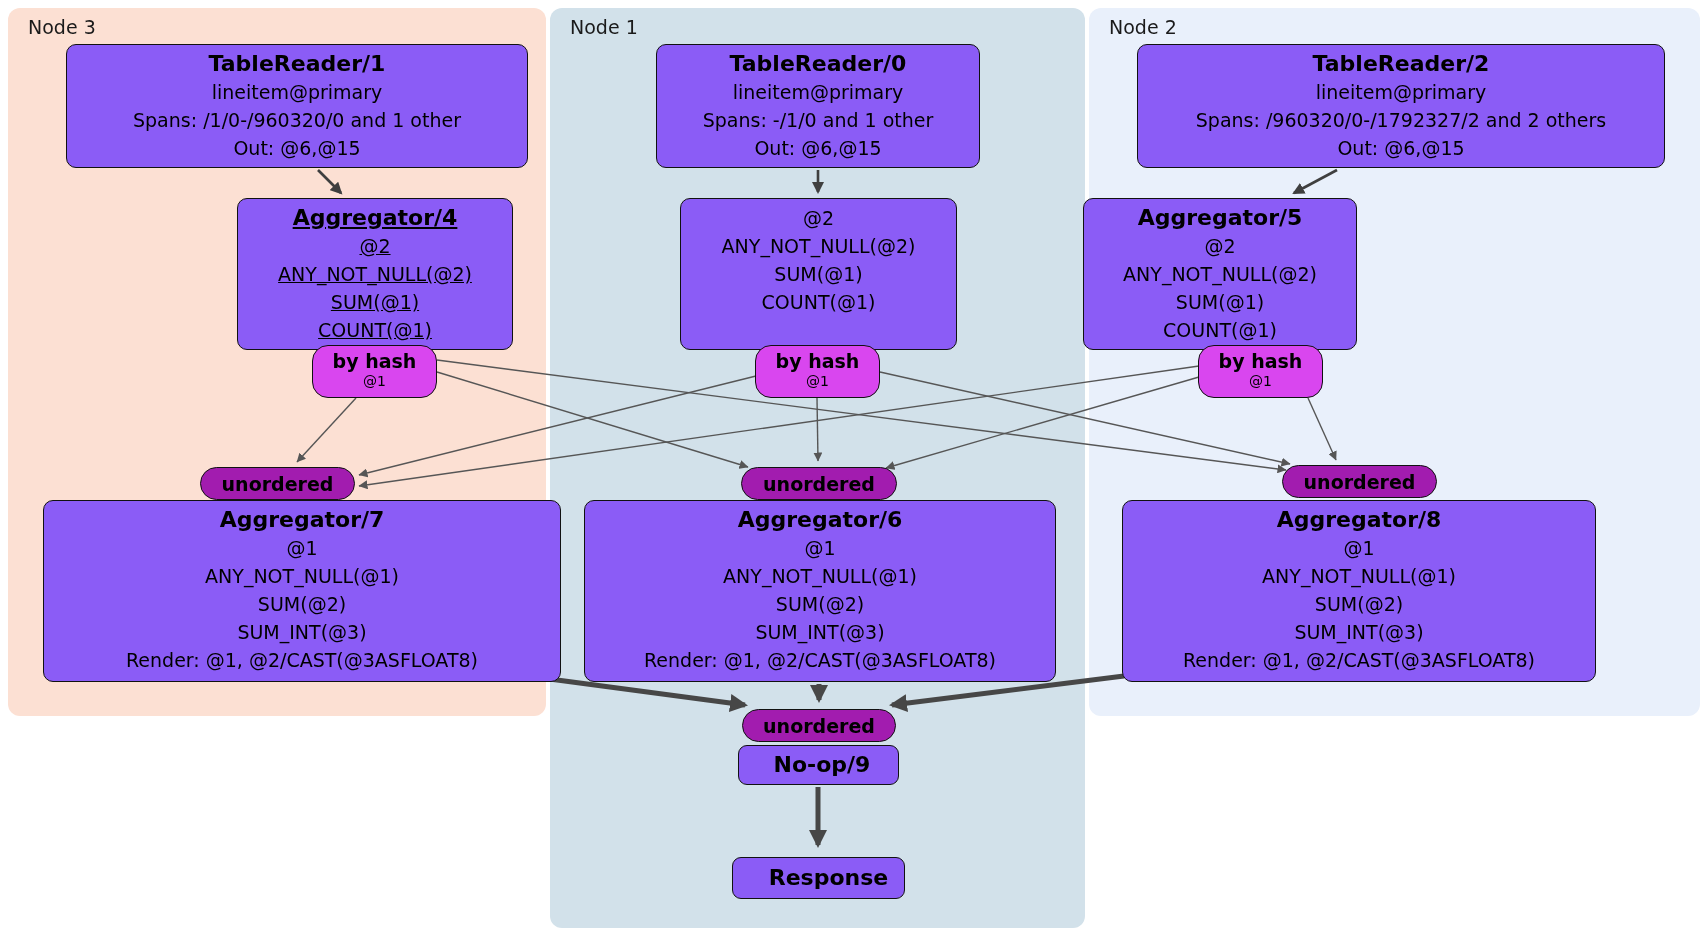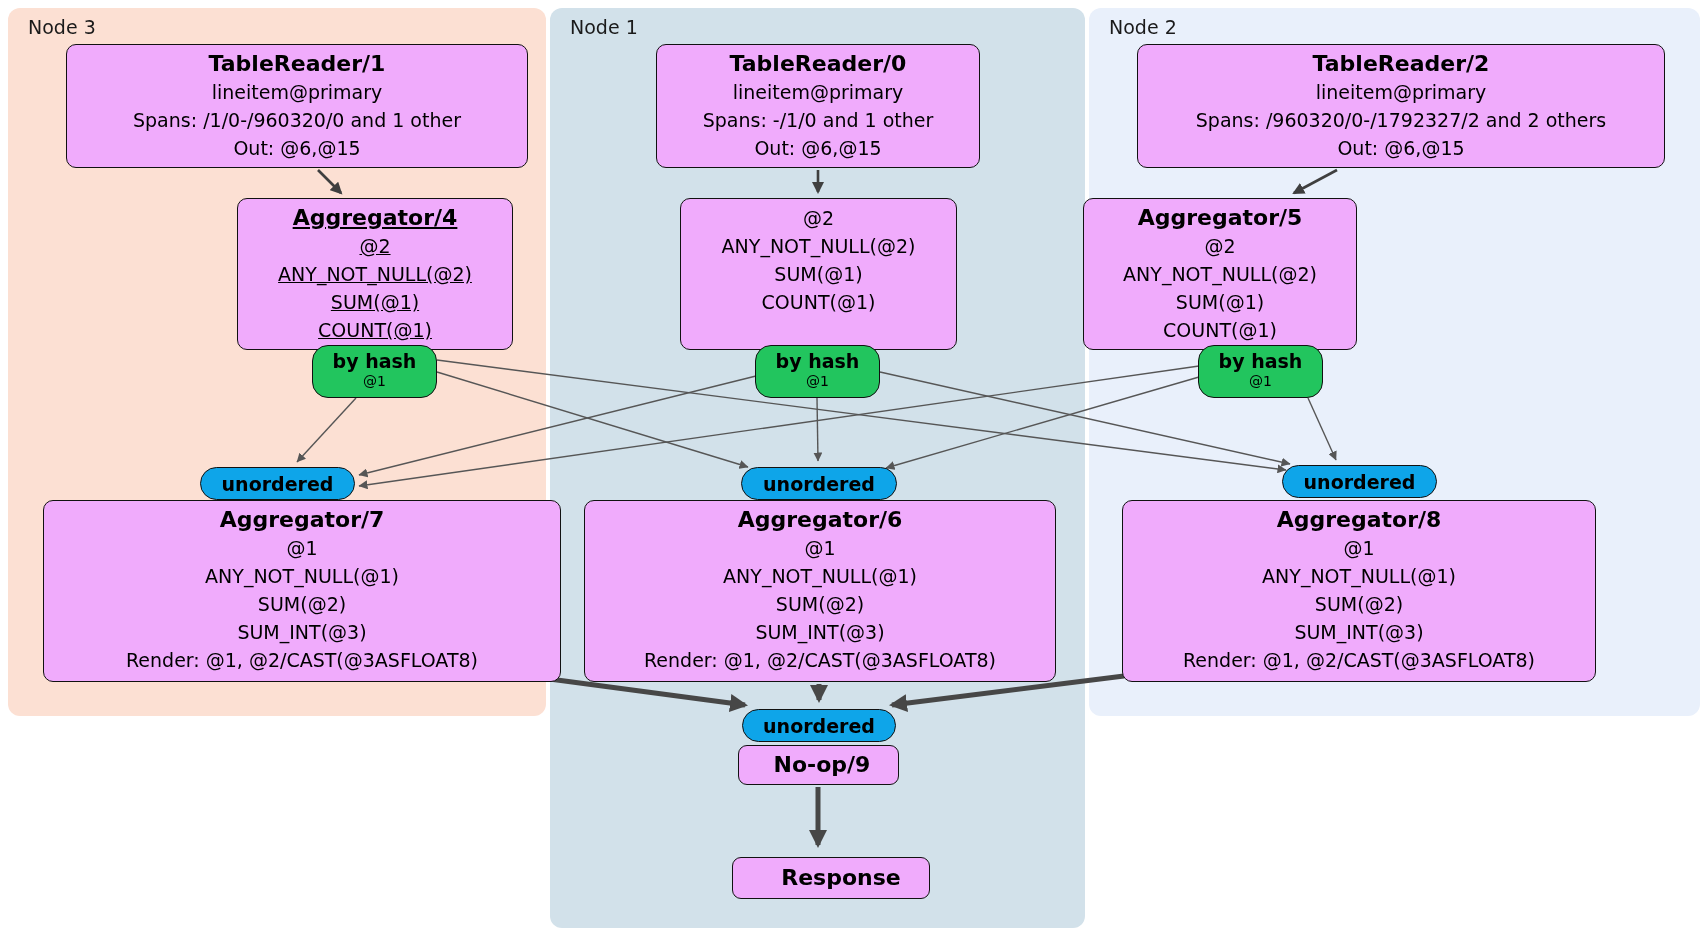--- a/index.html
+++ b/index.html
@@ -13,50 +13,50 @@
   #region-node1{left:550px;top:8px;width:535px;height:920px;background:#d2e1ea;}
   #region-node2{left:1089px;top:8px;width:611px;height:708px;background:#e9f0fb;}
   .region-label{position:absolute;left:10px;top:8px;font-size:19px;color:#1a1a1a;white-space:nowrap;margin-left:10px;}
 
   #edges{position:absolute;left:0;top:0;z-index:1;pointer-events:none;}
   .e-thin{stroke:#565656;stroke-width:1.4;}
   .e-med{stroke:#3f3f3f;stroke-width:2.6;}
   .e-thick{stroke:#474747;stroke-width:5;}
 
   .proc{
-    position:absolute;z-index:2;background:#f0abfc;border:1.6px solid #111;
+    position:absolute;z-index:2;background:#8b5cf6;border:1.6px solid #111;
     border-radius:10px;text-align:center;box-sizing:border-box;
     padding-top:5px;font-size:19px;line-height:28px;white-space:nowrap;
   }
   .proc .title{font-weight:bold;font-size:22px;line-height:28px;}
   #tr1{left:66px;top:44px;width:462px;height:124px;}
   #tr0{left:656px;top:44px;width:324px;height:124px;}
   #tr2{left:1137px;top:44px;width:528px;height:124px;}
   #agg4{left:237px;top:198px;width:276px;height:152px;text-decoration:underline;}
   #agg3{left:680px;top:198px;width:277px;height:152px;}
   #agg5{left:1059px;top:198px;width:274px;height:152px;margin-left:24px;}
   #agg7{left:43px;top:500px;width:518px;height:182px;}
   #agg6{left:584px;top:500px;width:472px;height:182px;}
   #agg8{left:1122px;top:500px;width:474px;height:182px;}
   .proc.small{display:flex;align-items:center;justify-content:center;padding-top:0;border-radius:9px;}
   #noop{left:738px;top:745px;width:161px;height:40px;padding-left:7px;}
-  #response{left:732px;top:857px;width:198px;height:42px;padding-left:20px;}
+  #response{left:732px;top:857px;width:173px;height:42px;padding-left:20px;}
 
   .router{
-    position:absolute;z-index:3;background:#22c55e;border:1.6px solid #111;
+    position:absolute;z-index:3;background:#d946ef;border:1.6px solid #111;
     border-radius:16px;text-align:center;box-sizing:border-box;padding-top:4px;
   }
   .router .r-title{font-weight:bold;font-size:19px;line-height:22px;}
   .router .r-detail{font-size:14px;line-height:18px;}
   #byhash4{left:312px;top:345px;width:125px;height:53px;}
   #byhash3{left:755px;top:345px;width:125px;height:53px;}
   #byhash5{left:1198px;top:345px;width:125px;height:53px;}
 
   .sync{
-    position:absolute;z-index:3;background:#0ea5e9;border:1.6px solid #111;
+    position:absolute;z-index:3;background:#a21caf;border:1.6px solid #111;
     border-radius:17px;text-align:center;box-sizing:border-box;
     font-weight:bold;font-size:19px;display:flex;align-items:center;justify-content:center;
   }
   #un7{left:200px;top:467px;width:155px;height:33px;}
   #un6{left:741px;top:467px;width:156px;height:33px;}
   #un8{left:1282px;top:465px;width:155px;height:33px;}
   #unfinal{left:742px;top:709px;width:154px;height:33px;}
 </style>
 </head>
 <body>

